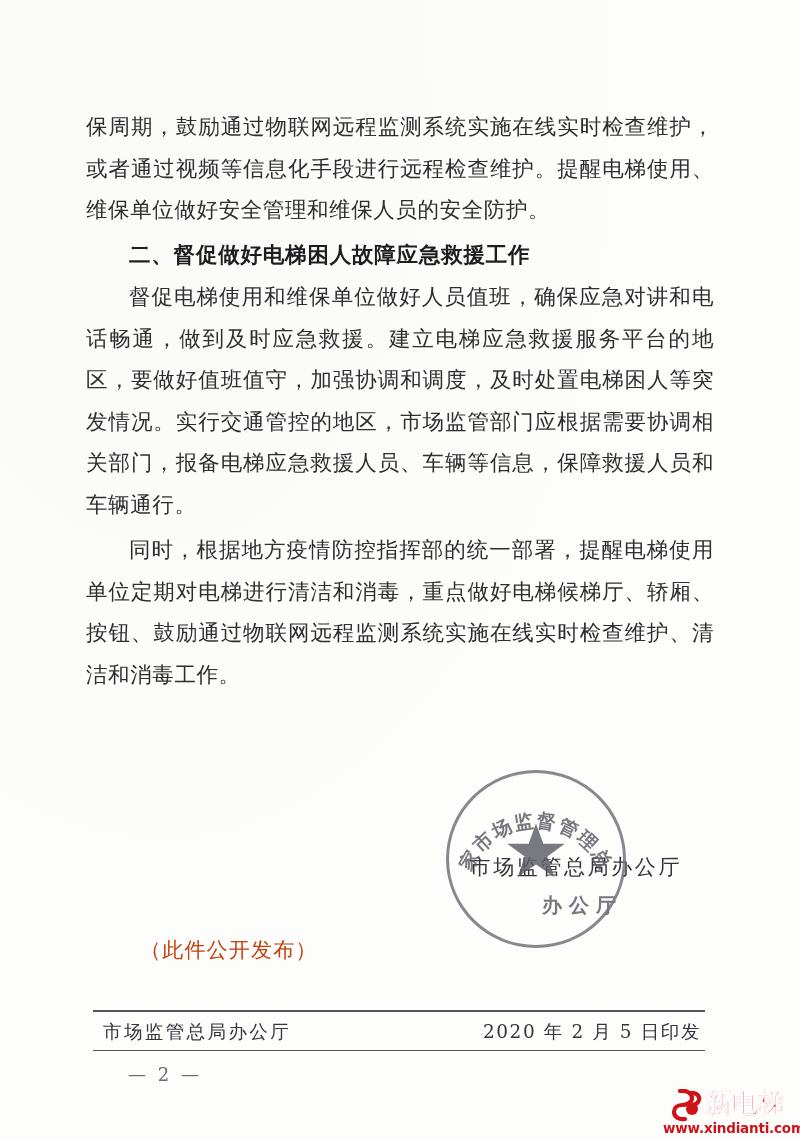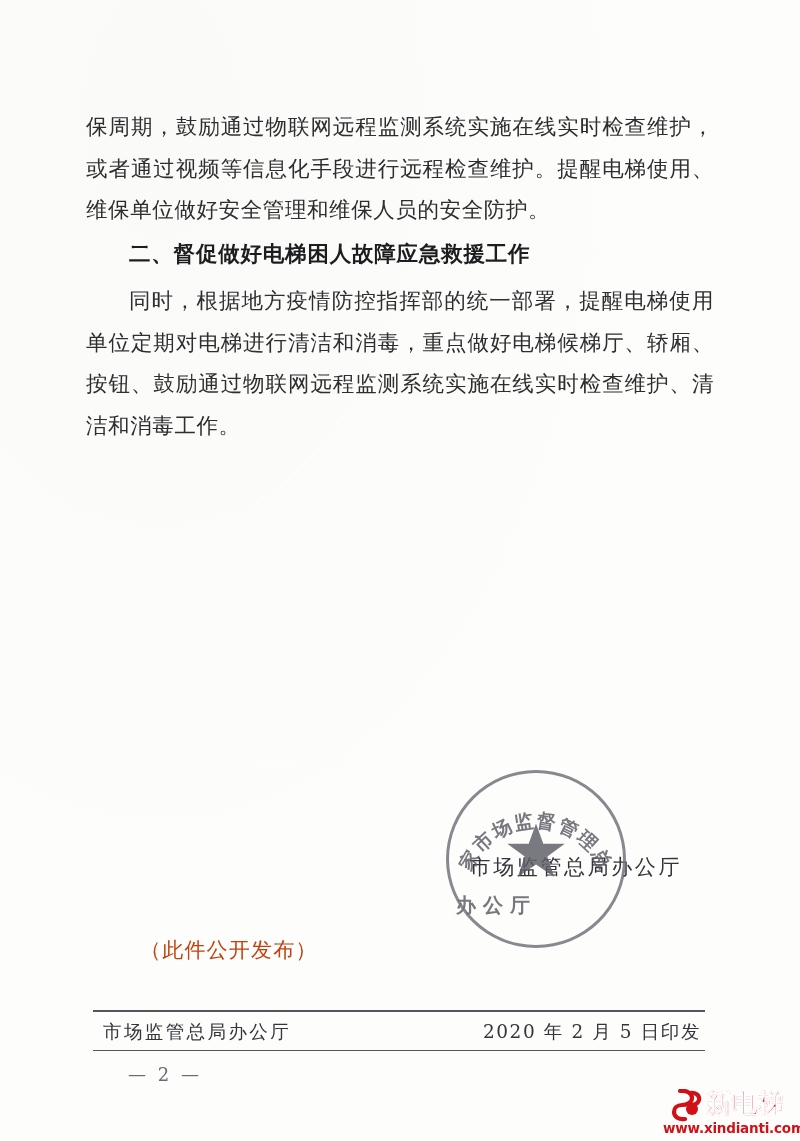--- a/index.html
+++ b/index.html
@@ -53,21 +53,21 @@
   .para.indent { text-indent: 2em; }
 
   .heading {
     font-size: 21.5px;
     line-height: 41.5px;
     color: #1d1d1f;
     font-weight: bold;
     text-indent: 2em;
     margin: 0;
     letter-spacing: 0.8px;
-    font-family: Liberation Mono, monospace;
+    font-family: Liberation Serif, serif;
   }
 
   .gap { height: 4px; }
 
   
   .signature {
     position: absolute;
     left: 0;
     top: 848px;
     width: 800px;
@@ -126,21 +126,21 @@
     font-size: 19px;
     font-weight: bold;
     fill: #5a5a63;
     letter-spacing: 2px;
   }
   .seal-bottom {
     position: absolute;
     left: 0;
     bottom: 26px;
     width: 100%;
-    text-align: left;
+    text-align: right;
     font-family: "DejaVu Sans", "Liberation Sans", sans-serif;
     font-size: 20px;
     font-weight: bold;
     color: #5a5a63;
     letter-spacing: 7px;
     text-indent: 7px;
   }
 
   
   .release-note {
@@ -235,20 +235,21 @@
 <div class="page">
 
   <div class="bodytext">
 
     <p class="para">保周期，鼓励通过物联网远程监测系统实施在线实时检查维护，或者通过视频等信息化手段进行远程检查维护。提醒电梯使用、维保单位做好安全管理和维保人员的安全防护。</p>
 
     <div class="gap"></div>
 
     <p class="heading">二、督促做好电梯困人故障应急救援工作</p>
 
+    <p class="para indent">督促电梯使用和维保单位做好人员值班，确保应急对讲和电话畅通，做到及时应急救援。建立电梯应急救援服务平台的地区，要做好值班值守，加强协调和调度，及时处置电梯困人等突发情况。实行交通管控的地区，市场监管部门应根据需要协调相关部门，报备电梯应急救援人员、车辆等信息，保障救援人员和车辆通行。</p>
 
     <div class="gap"></div>
 
     <p class="para indent">同时，根据地方疫情防控指挥部的统一部署，提醒电梯使用单位定期对电梯进行清洁和消毒，重点做好电梯候梯厅、轿厢、按钮、鼓励通过物联网远程监测系统实施在线实时检查维护、清洁和消毒工作。</p>
 
     <div class="gap"></div>
 
 
   </div>
 

